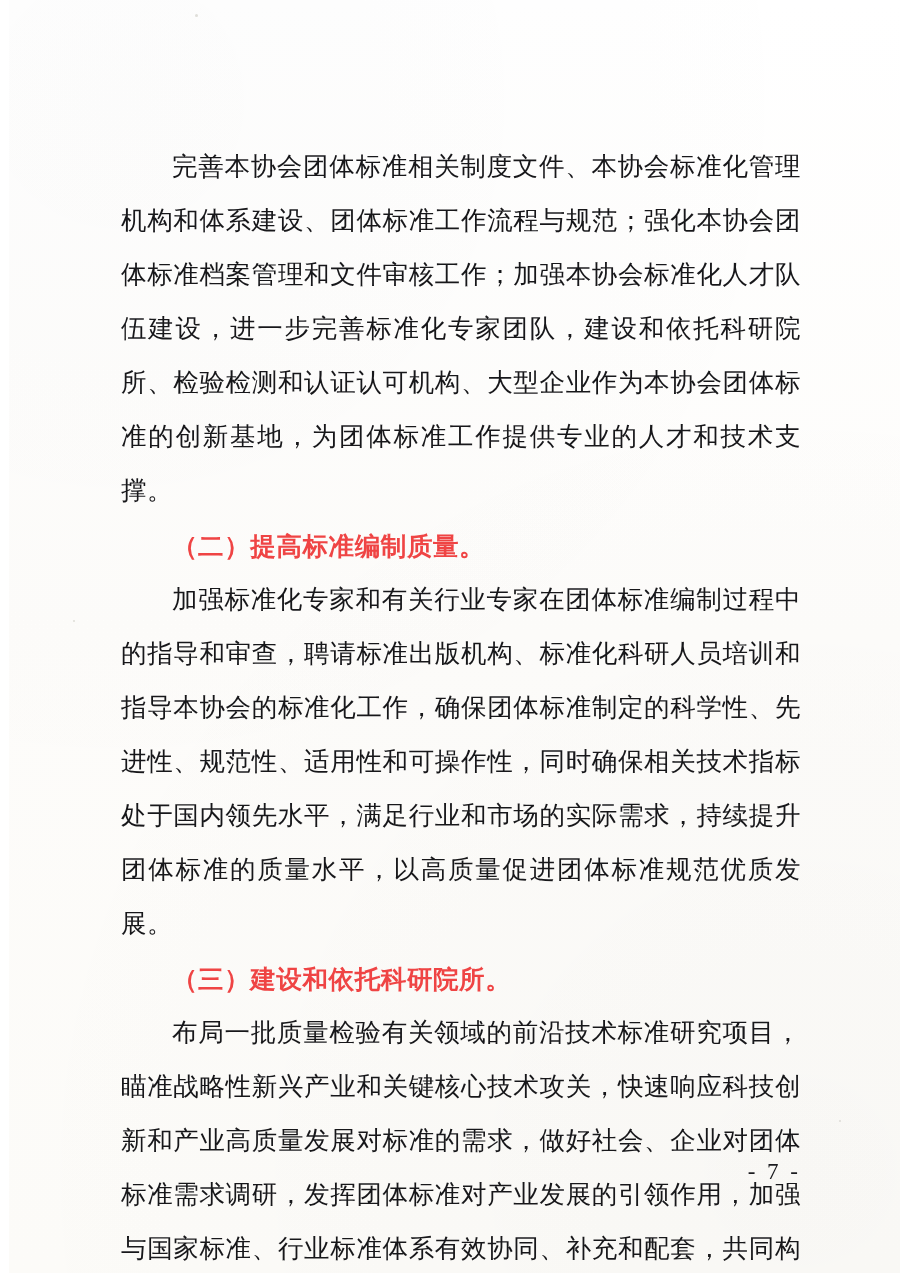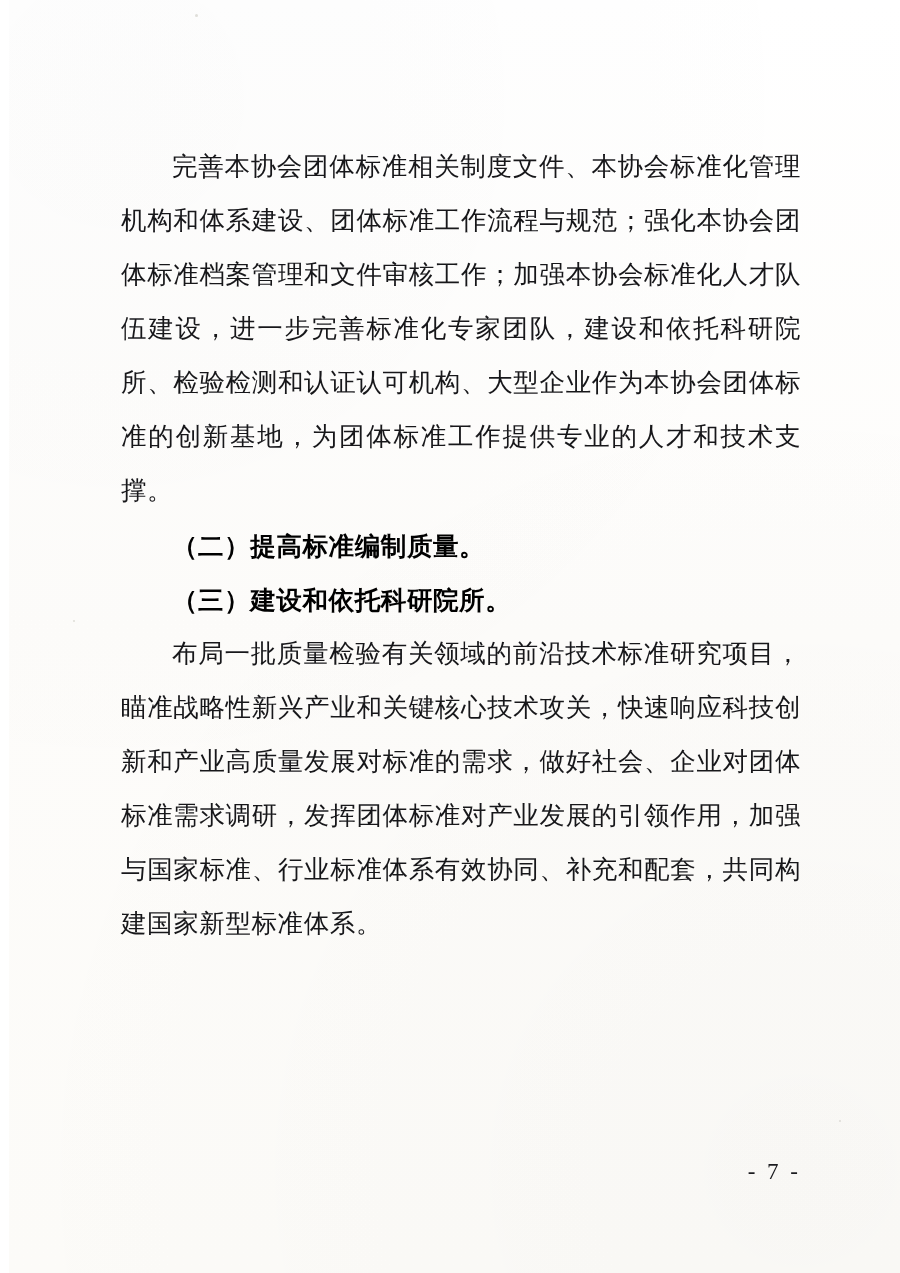--- a/index.html
+++ b/index.html
@@ -56,21 +56,21 @@
     color: #17171a;
     font-family: "Liberation Serif", "DejaVu Serif", serif;
   }
   p.heading {
     margin: 0;
     font-size: 25.5px;
     line-height: 54px;
     letter-spacing: 0.6px;
     text-indent: 2em;
     font-weight: bold;
-    color: #000000;
+    color: #ef4444;
     font-family: "DejaVu Sans", "Liberation Sans", sans-serif;
   }
   .page-number {
     position: absolute;
     right: 108px;
     bottom: 88px;
     font-size: 23px;
     letter-spacing: 3px;
     color: #1b1b1f;
     font-family: "Liberation Serif", "DejaVu Serif", serif;
@@ -81,19 +81,20 @@
 
 <div class="page">
   <div class="paper-texture"></div>
   <div class="speck" style="left:186px;top:14px;width:3px;height:3px;"></div>
   <div class="speck" style="left:64px;top:620px;width:2px;height:2px;"></div>
   <div class="speck" style="left:830px;top:1120px;width:2px;height:2px;"></div>
 
   <div class="content">
     <p class="para">完善本协会团体标准相关制度文件、本协会标准化管理机构和体系建设、团体标准工作流程与规范；强化本协会团体标准档案管理和文件审核工作；加强本协会标准化人才队伍建设，进一步完善标准化专家团队，建设和依托科研院所、检验检测和认证认可机构、大型企业作为本协会团体标准的创新基地，为团体标准工作提供专业的人才和技术支撑。</p>
     <p class="heading">（二）提高标准编制质量。</p>
+    <p class="para">加强标准化专家和有关行业专家在团体标准编制过程中的指导和审查，聘请标准出版机构、标准化科研人员培训和指导本协会的标准化工作，确保团体标准制定的科学性、先进性、规范性、适用性和可操作性，同时确保相关技术指标处于国内领先水平，满足行业和市场的实际需求，持续提升团体标准的质量水平，以高质量促进团体标准规范优质发展。</p>
     <p class="heading">（三）建设和依托科研院所。</p>
     <p class="para">布局一批质量检验有关领域的前沿技术标准研究项目，瞄准战略性新兴产业和关键核心技术攻关，快速响应科技创新和产业高质量发展对标准的需求，做好社会、企业对团体标准需求调研，发挥团体标准对产业发展的引领作用，加强与国家标准、行业标准体系有效协同、补充和配套，共同构建国家新型标准体系。</p>
 
   </div>
 
   <div class="page-number">- 7 -</div>
 </div>
 
 </body></html>

